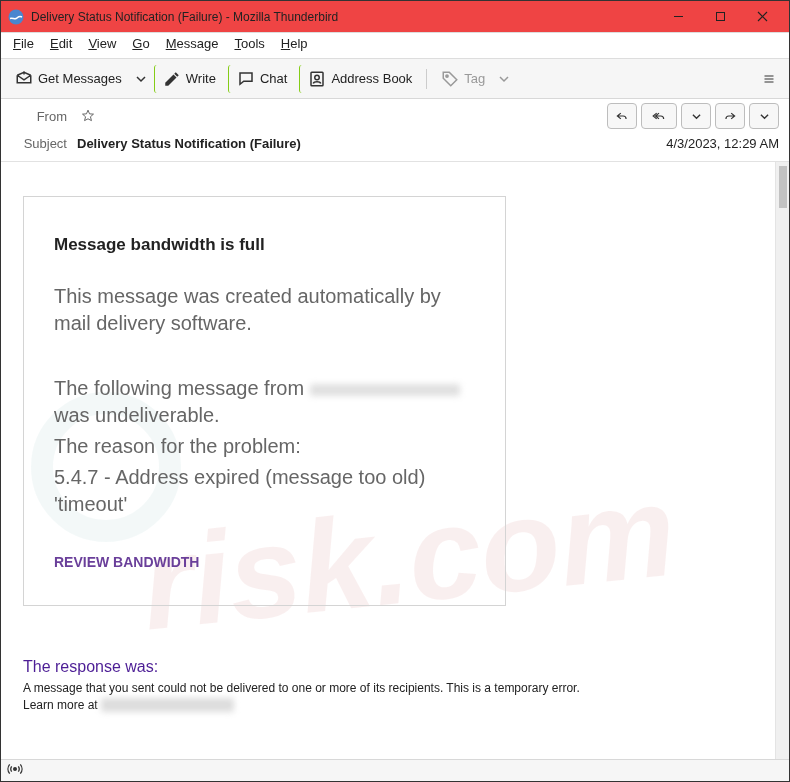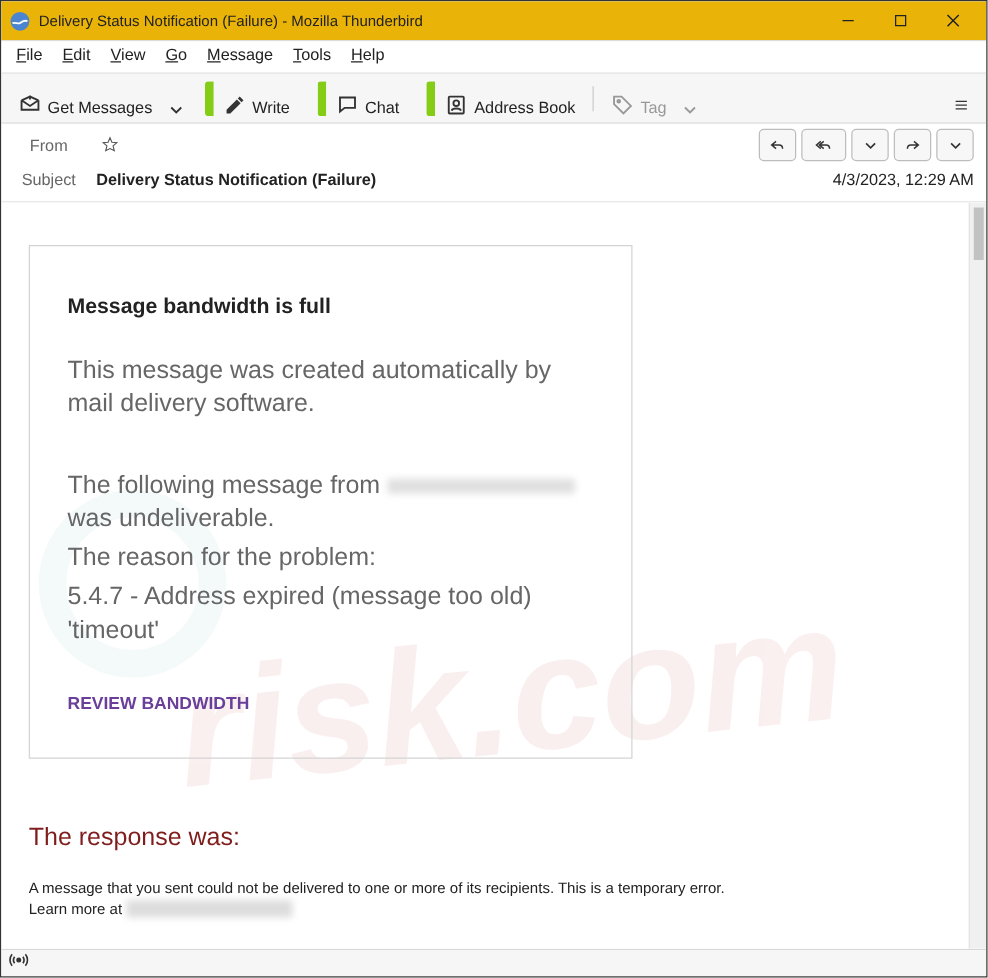--- a/index.html
+++ b/index.html
@@ -1,43 +1,43 @@
 <!DOCTYPE html>
 <html><head>
 <meta charset="utf-8">
 <style>
 * { margin: 0; padding: 0; box-sizing: border-box; font-family: "Segoe UI", Tahoma, sans-serif; }
 body { width: 790px; height: 782px; background: #fff; border: 1px solid #333; overflow: hidden; display: flex; flex-direction: column; }
 
 
-.titlebar { height: 32px; background: #eab308; display: flex; align-items: center; padding: 0 6px; border-bottom: 1px solid #ddd; }
+.titlebar { height: 32px; background: #ef4444; display: flex; align-items: center; padding: 0 6px; border-bottom: 1px solid #ddd; }
 .titlebar .appicon { width: 18px; height: 18px; margin-right: 6px; color: #555; }
 .titlebar .title { font-size: 12px; color: #222; flex: 1; }
 .titlebar .winbtn { width: 42px; height: 28px; display: flex; align-items: center; justify-content: center; background: transparent; border: none; color: #222; }
 .titlebar .winbtn svg { width: 11px; height: 11px; }
 
 
 .menubar { height: 26px; display: flex; align-items: flex-start; padding: 0 4px; border-bottom: 1px solid #ddd; background:#fff; }
 .menubar .menu { padding: 3px 8px; font-size: 13px; color: #222; display:flex; align-items:center;}
 .menubar .menu .ul { text-decoration: underline; }
 
 
 .toolbar { height: 40px; background: #f6f6f6; border-bottom: 1px solid #d8d8d8; display: flex; align-items: center; padding: 0 6px; gap: 2px; }
-.tbtn { height: 28px; border: none; background: transparent; display: flex; align-items: flex-end; gap: 5px; padding: 0 8px; font-size: 13px; color: #222; border-radius: 3px; }
+.tbtn { height: 28px; border: none; background: transparent; display: flex; align-items: center; gap: 5px; padding: 0 8px; font-size: 13px; color: #222; border-radius: 3px; }
 .tbtn svg { width: 18px; height: 18px; }
-.tbtn.sep { border-left: 7px solid #84cc16; padding-left: 8px; margin-left: 12px;}
+.tbtn.sep { border-left: 1px solid #84cc16; padding-left: 8px; margin-left: 2px;}
 .tbtn.drop { padding: 0 4px; }
 .tbtn.drop svg { width: 10px; height: 10px; }
 .toolbar .spacer { flex: 1; }
 .hamburger { width: 28px; }
 
 
 .meta { padding: 4px 10px 6px 10px; border-bottom: 1px solid #e2e2e2; background: #fff; display:flex; flex-direction:column; gap:2px;}
 .metarow { display: flex; align-items: center; font-size: 13px; color: #222; min-height: 24px; }
-.metalabel { width: 56px; text-align: center; margin-right: 10px; color: #666; }
+.metalabel { width: 56px; text-align: right; margin-right: 10px; color: #666; }
 .from-value { color:#222; }
 .blur { background: #e0e0e0; color: transparent; border-radius:2px; filter: blur(3px); display:inline-block; height:12px; vertical-align:middle;}
 .star { margin-left:4px; display:inline-flex; }
 .star svg { width:14px; height:14px; stroke:#555; fill:none;}
 .subject-value { font-weight: 600; }
 .date { margin-left:auto; color:#222; font-size:13px;}
 .navbtns { margin-left:auto; display:flex; gap:4px; }
 .navbtn { width: 30px; height: 26px; border: 1px solid #bdbdbd; background: #f7f7f7; border-radius: 4px; display:flex; align-items:center; justify-content:center;}
 .navbtn.wide { width: 36px; }
 .navbtn svg { width: 14px; height: 14px; }
@@ -47,21 +47,21 @@
 .content-wrap { flex:1; position:relative; overflow:hidden; background:#fff;}
 .content { position:absolute; inset:0 14px 0 0; overflow-y:auto; padding: 34px 22px 20px 22px; }
 .scrolltrack { position:absolute; right:0; top:0; bottom:0; width:14px; background:#f0f0f0; border-left:1px solid #e4e4e4;}
 .scrollthumb { position:absolute; right:2px; top:4px; width:8px; height:42px; background:#c2c2c2; border-radius:0;}
 .card { border:1px solid #d4d4d4; width: 483px; padding: 38px 30px 34px 30px; }
 .card h2 { font-size: 17px; font-weight:700; color:#222; margin-bottom: 28px; }
 .card p { font-size: 20px; color:#666; line-height:1.35; }
 .card .gap { margin-top: 38px; }
 .card .small-gap { margin-top: 4px; }
 .link { color:#6a3f9a; font-weight:700; font-size:14px; margin-top: 36px; display:inline-block;}
-.response-head { font-size:20px; color:#7f1d1d; margin-top: 52px; margin-bottom:20px; }
+.response-head { font-size:16px; color:#4c1d95; margin-top: 52px; margin-bottom:4px; }
 .response-body { font-family: "Consolas", monospace; font-size:12px; color:#222; line-height:1.45; white-space:pre-wrap;}
 .response-body .blur2 { background:#ddd; filter: blur(3px); color: transparent; border-radius:2px;}
 
 
 .statusbar { height: 22px; background:#f6f6f6; border-top:1px solid #d8d8d8; display:flex; align-items:center; padding:0 6px;}
 .statusbar svg { width:16px; height:16px; }
 
 
 .wm { position:absolute; inset:0; pointer-events:none; display:flex; align-items:center; justify-content:center; overflow:hidden; opacity:0.07; }
 .wm .circle { position:absolute; left:30px; top:230px; width:150px; height:150px; border:22px solid #6aa; border-radius:50%;}

